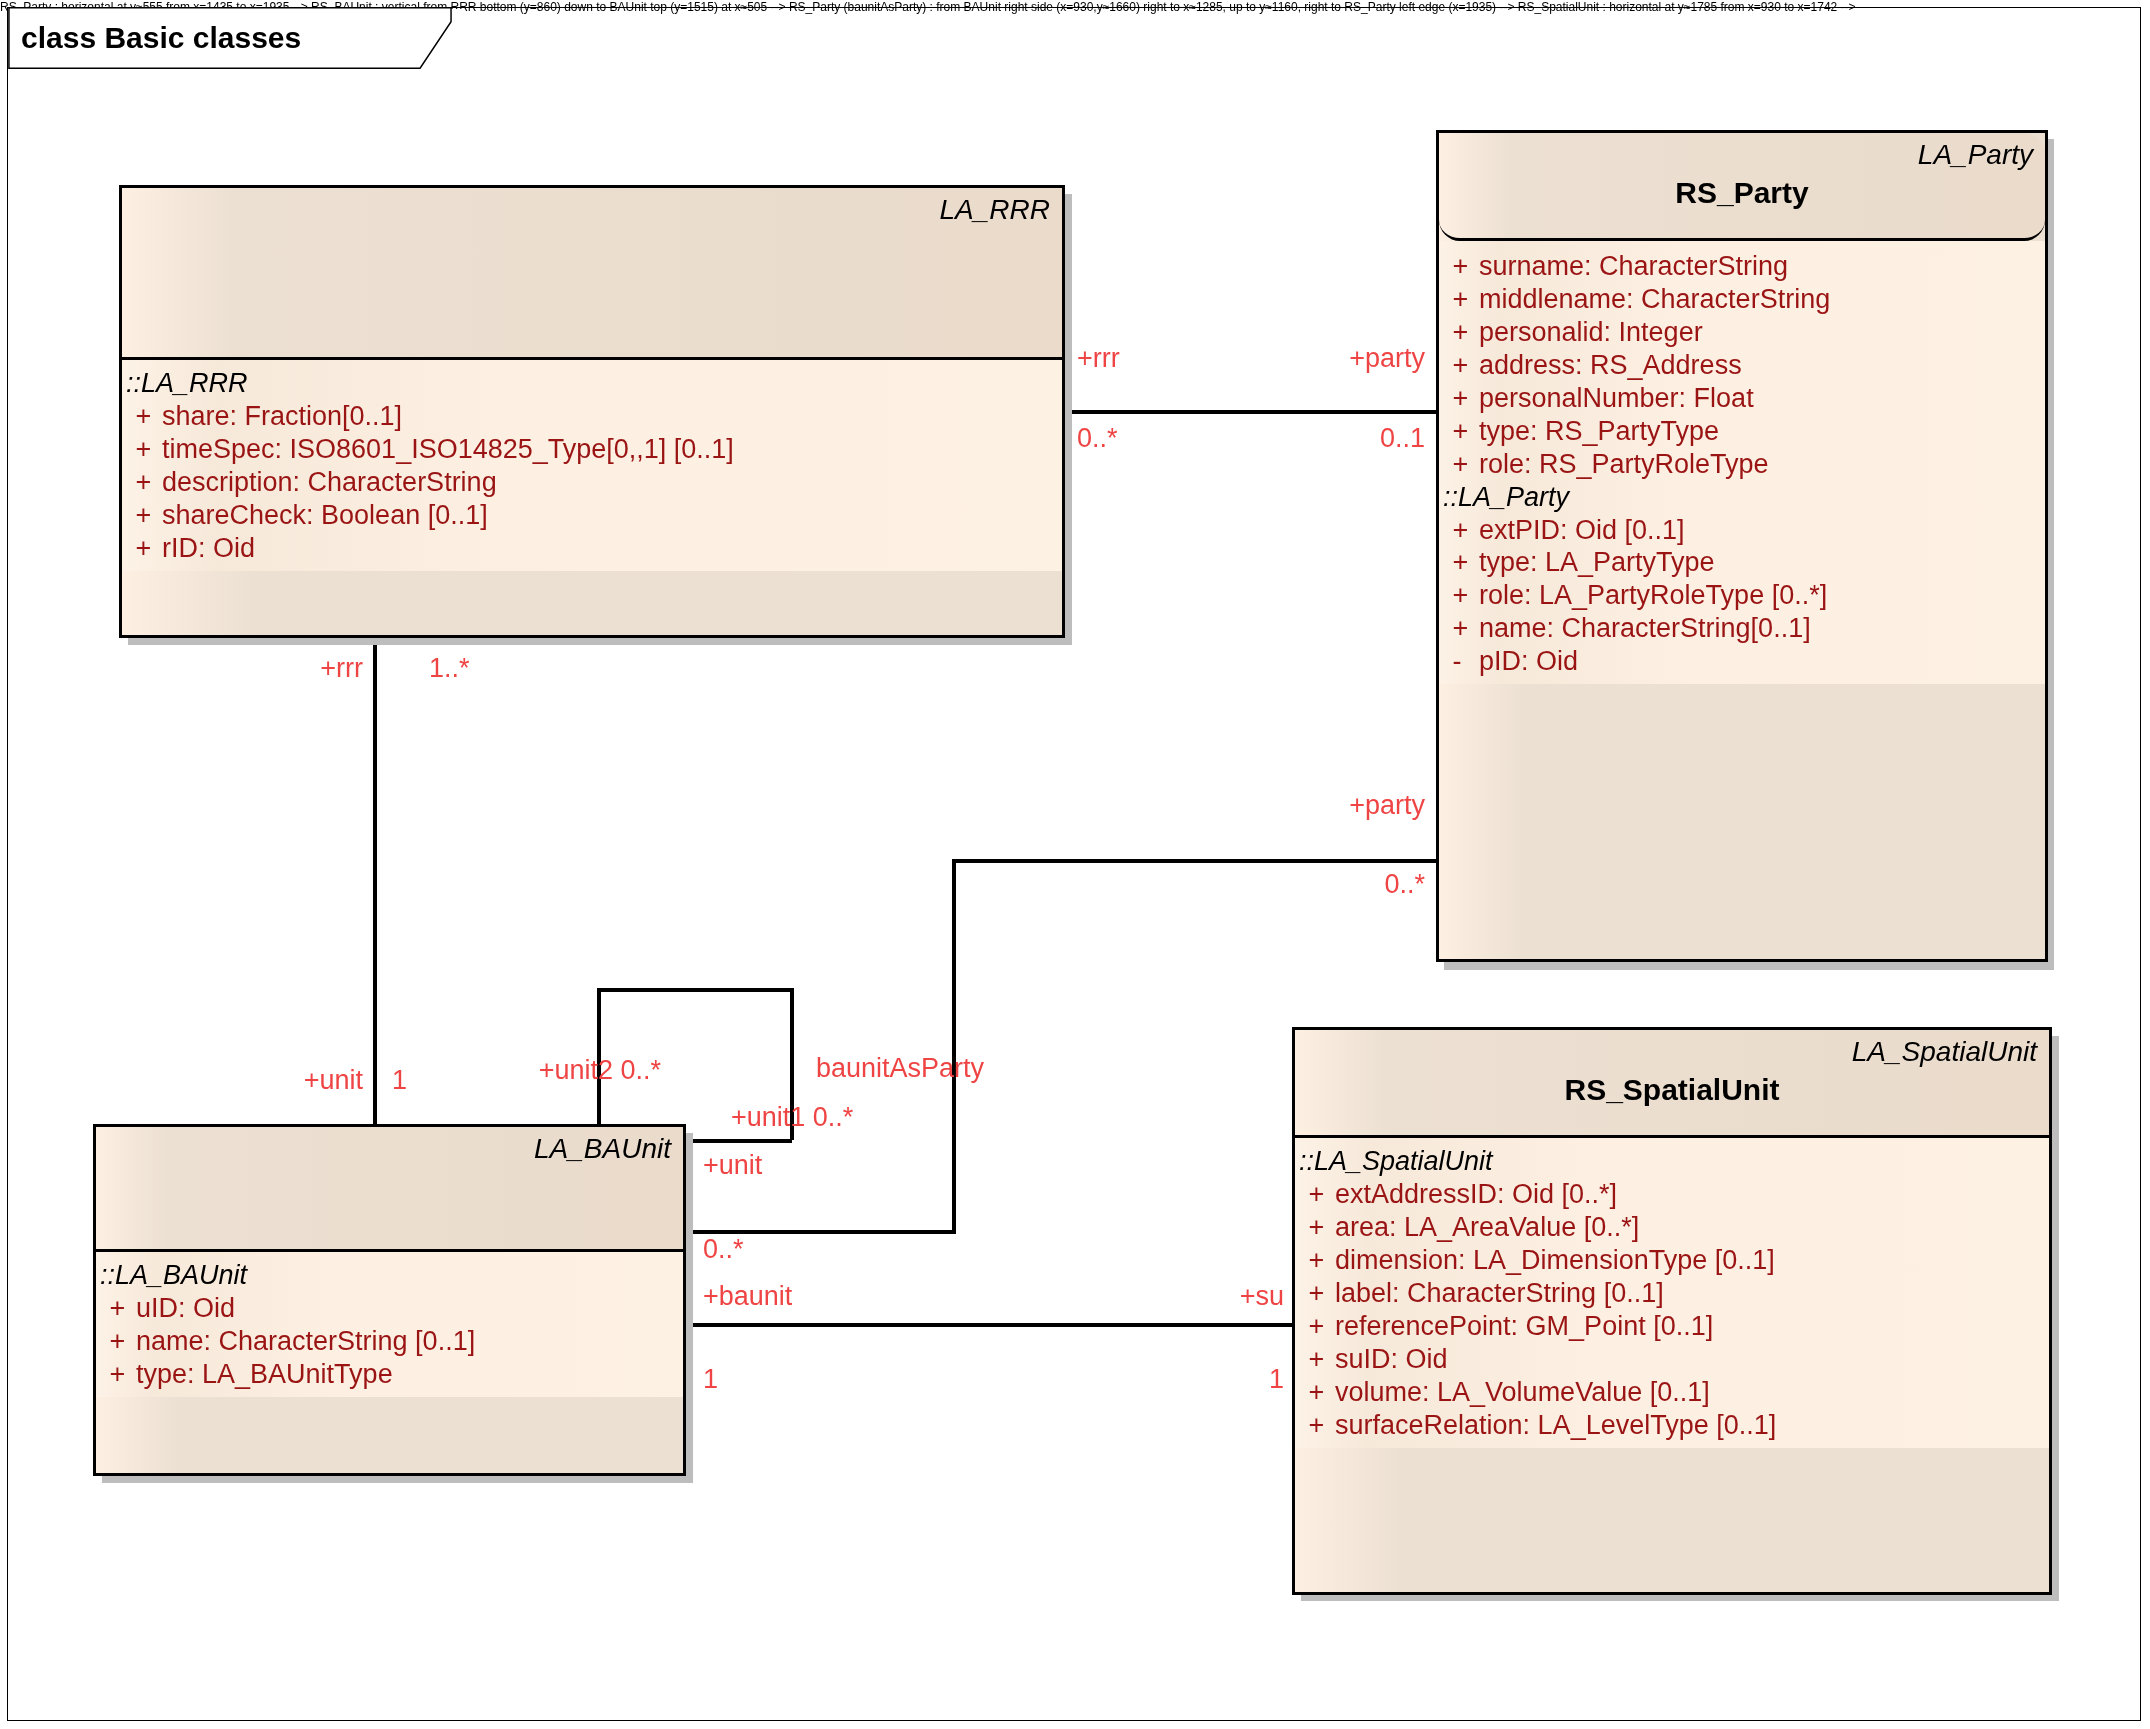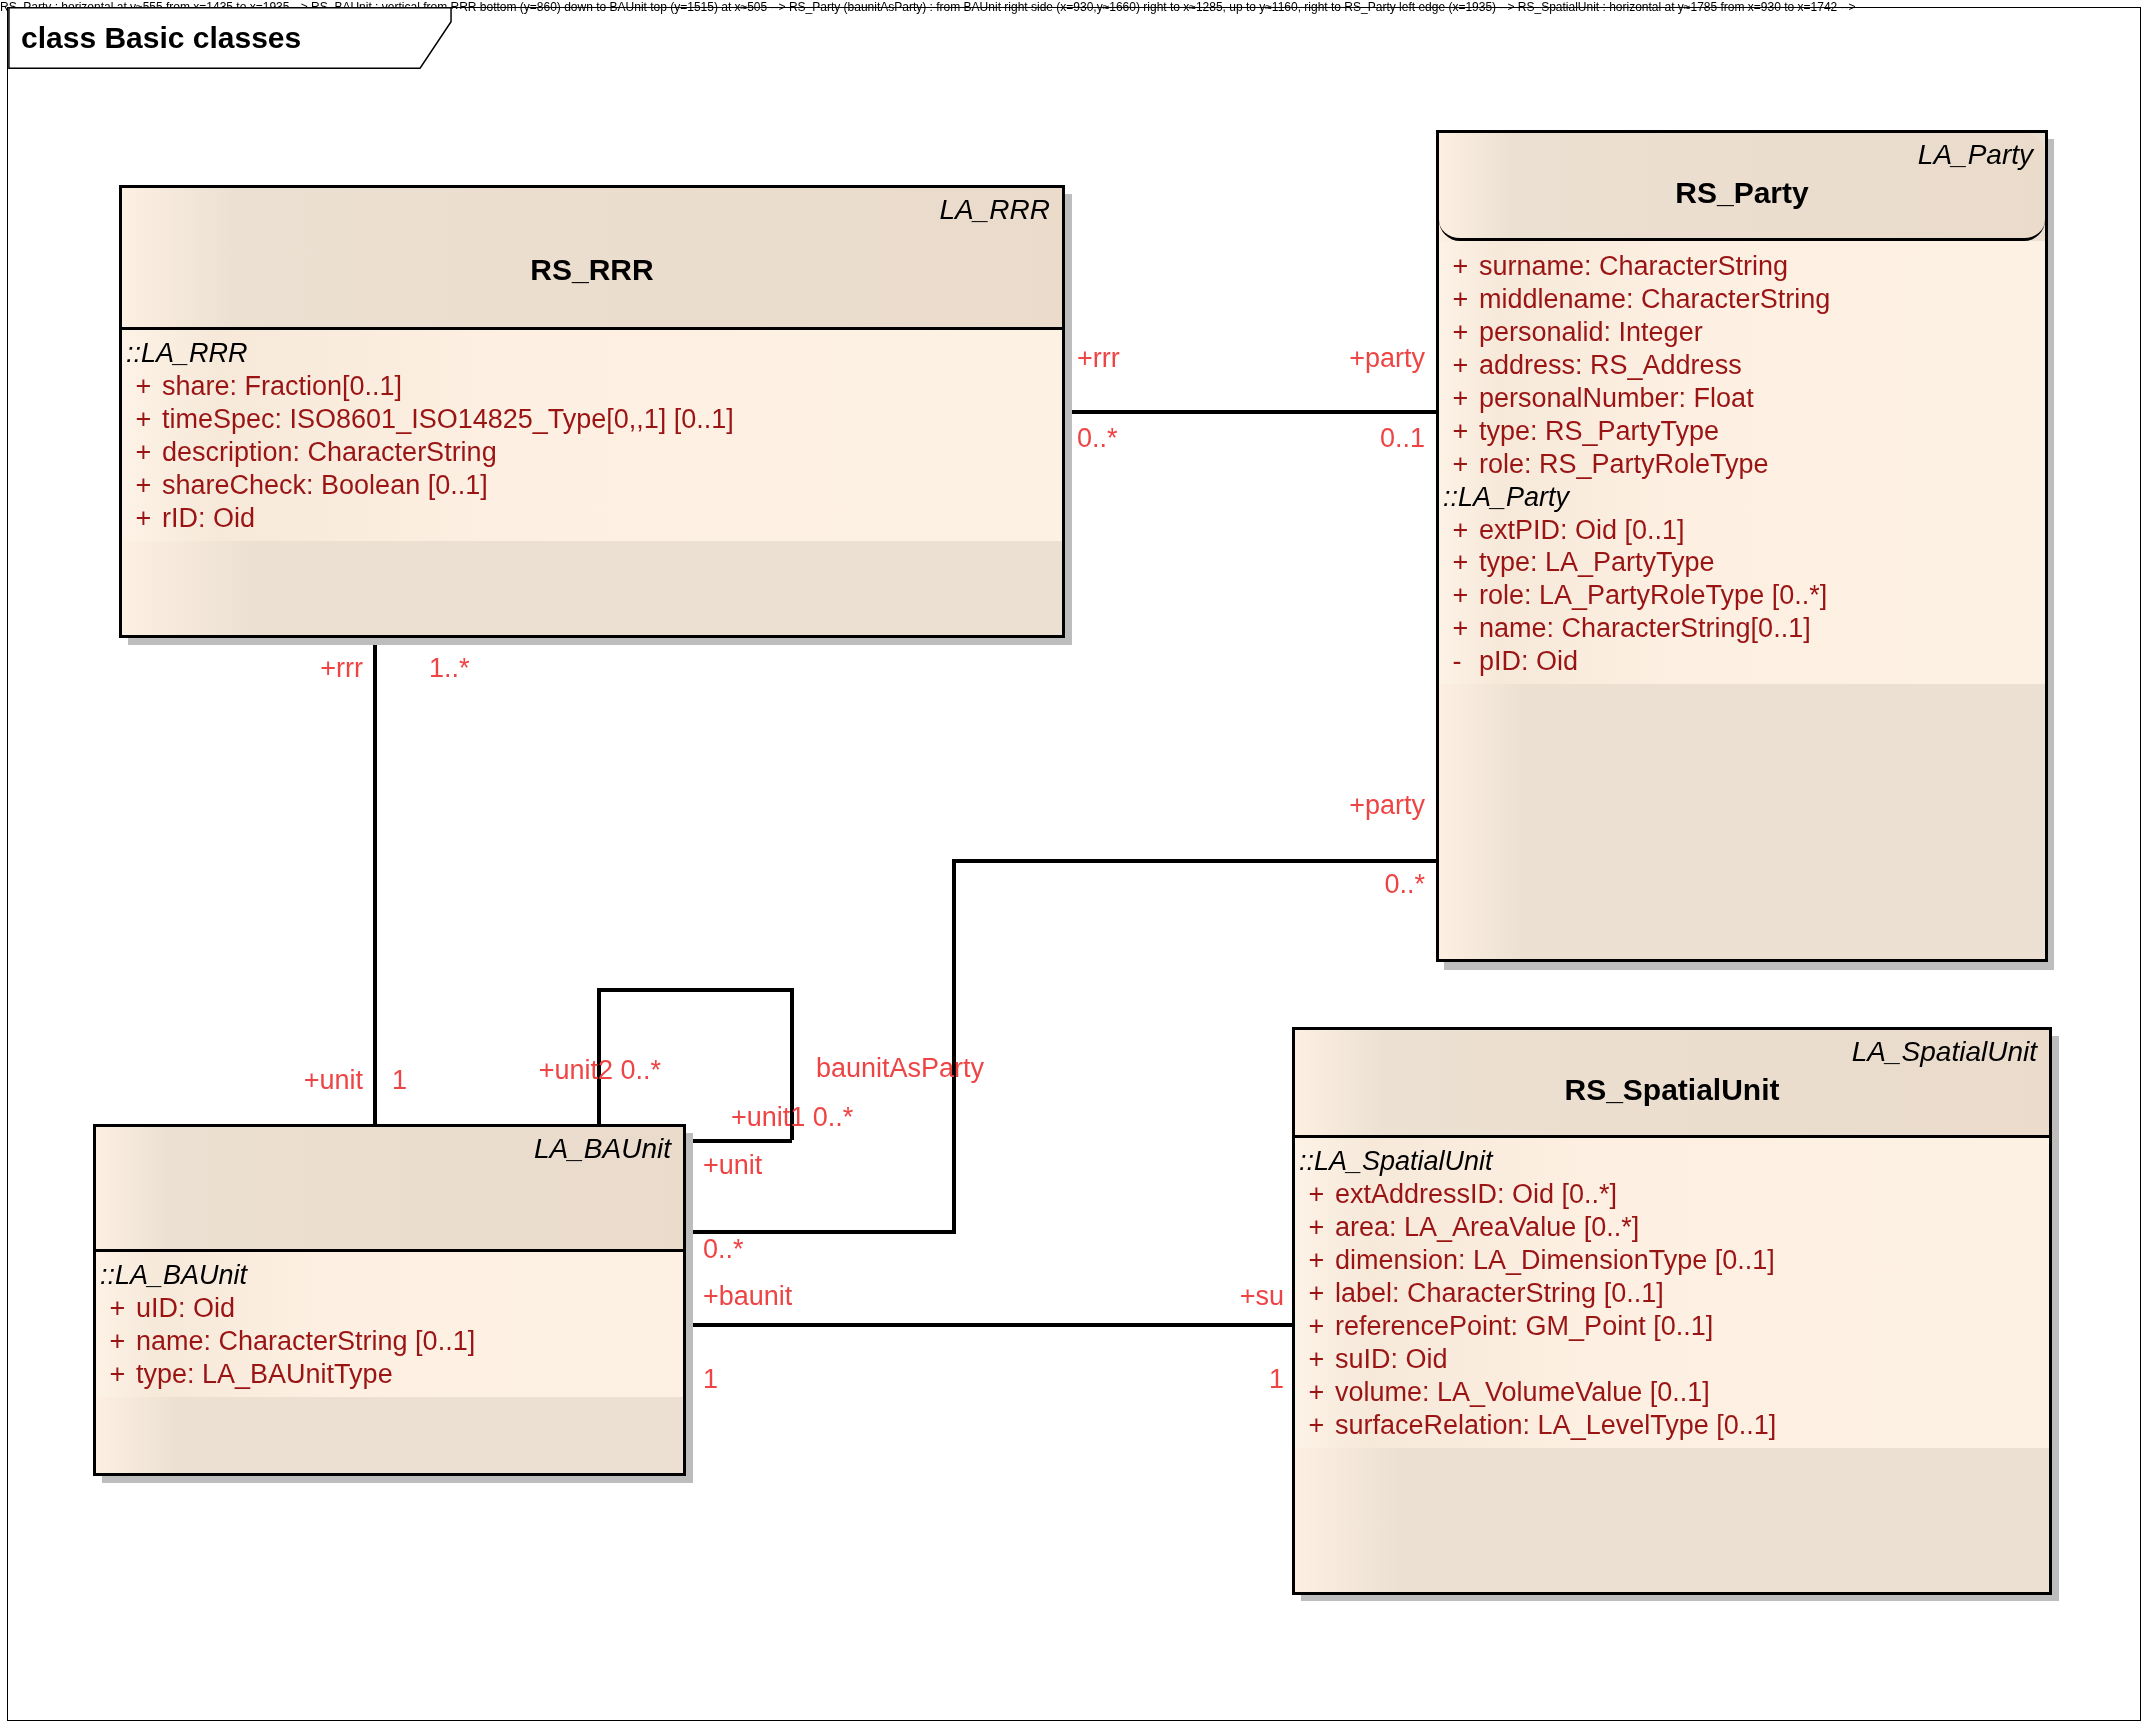--- a/index.html
+++ b/index.html
@@ -218,23 +218,22 @@
   
   <div class="assoc-label" style="left:703px; top:1234px;">0..*</div>
   <div class="assoc-label" style="left:703px; top:1281px;">+baunit</div>
   <div class="assoc-label" style="left:703px; top:1364px;">1</div>
   <div class="assoc-label right" style="left:1061px; top:1281px; width:223px;">+su</div>
   <div class="assoc-label right" style="left:1061px; top:1364px; width:223px;">1</div>
 
   
   <div class="uml-shadow" style="left:128px; top:194px; width:944px; height:451px;"></div>
   <div class="uml-class" style="left:119px; top:185px; width:946px; height:453px;">
-    <div class="uml-header" style="height:142px;">
+    <div class="uml-header" style="height:172px;">
       <div class="stereo">LA_RRR</div>
-      <div class="cls-name" style="top:65px;">RS_RRR</div>
     </div>
     <div class="uml-body">
       <div class="section-label">::LA_RRR</div>
       <div class="attr-row">
         <span class="attr-vis">+</span>
         <span class="attr-text">share:  Fraction[0..1]</span>
       </div>
       <div class="attr-row">
         <span class="attr-vis">+</span>
         <span class="attr-text">timeSpec:  ISO8601_ISO14825_Type[0,,1] [0..1]</span>

